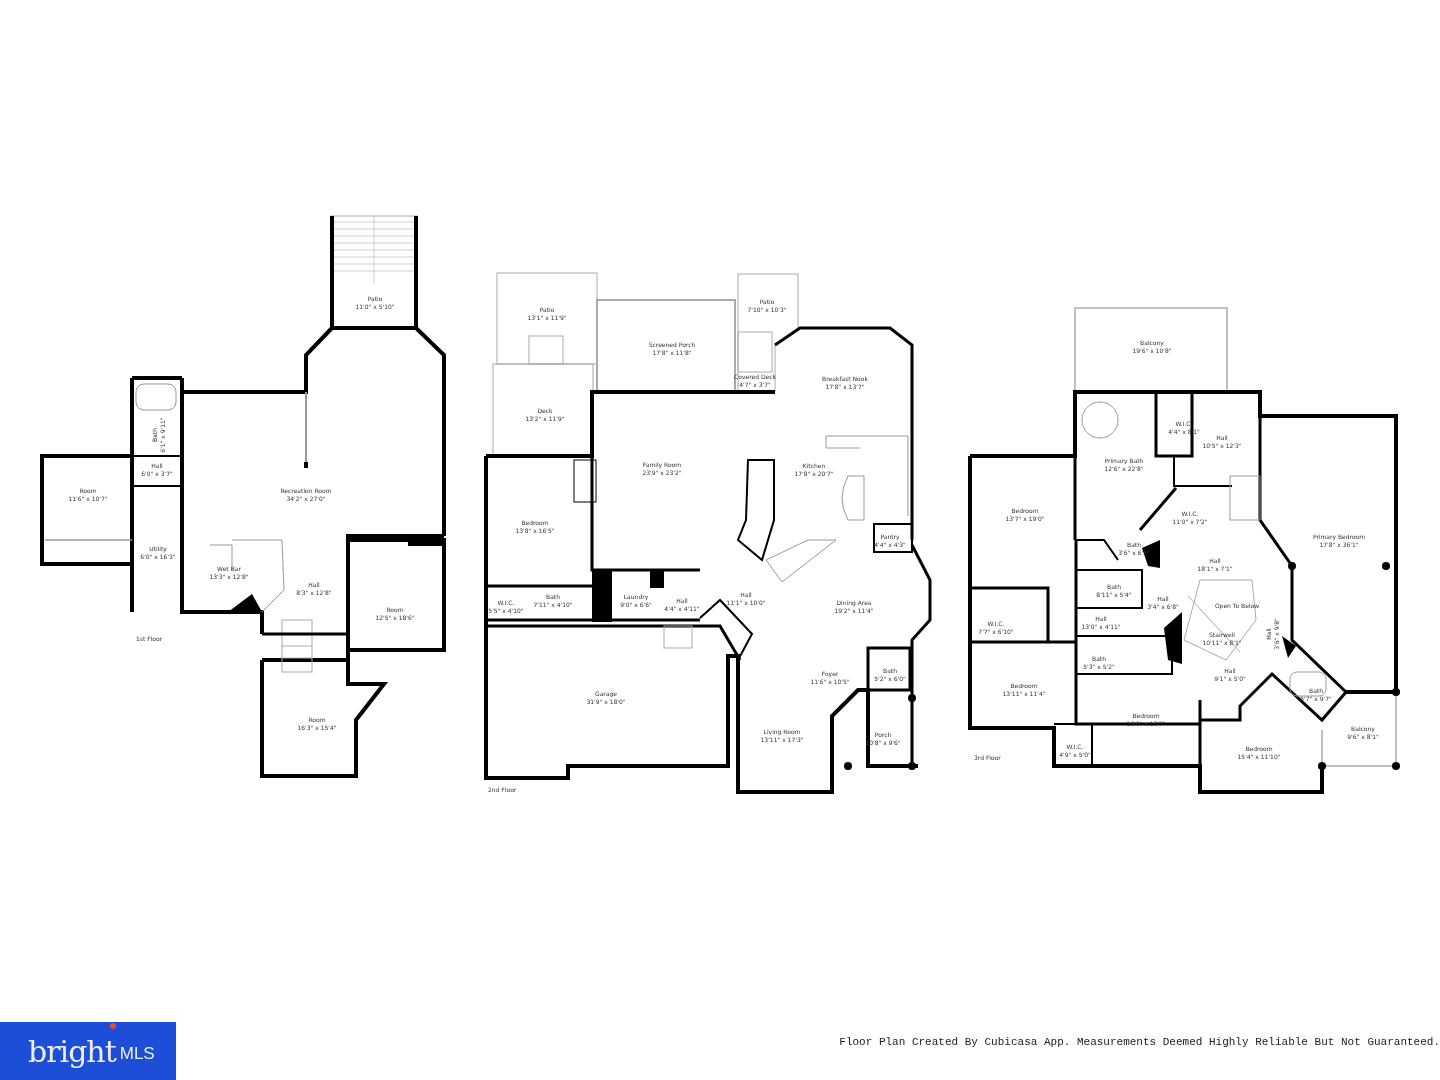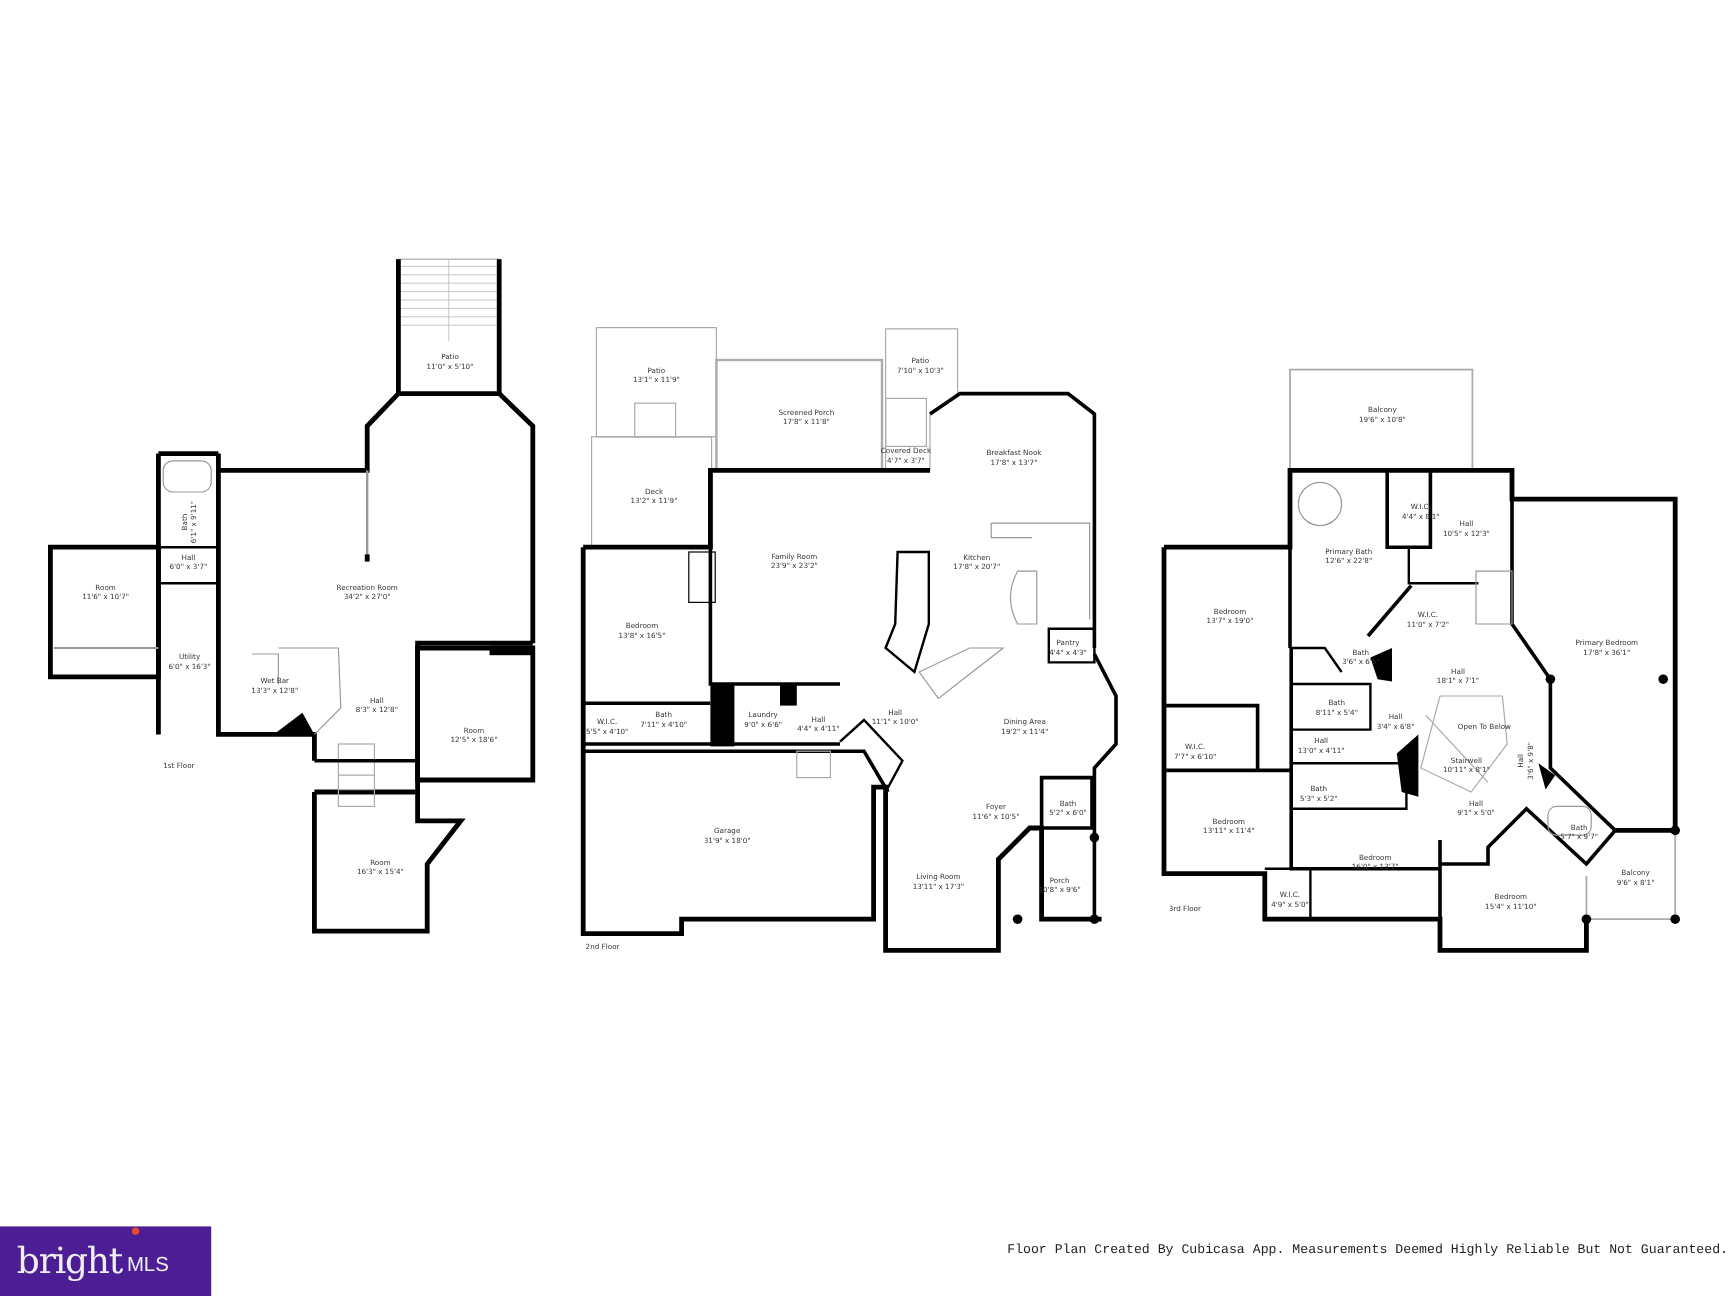--- a/index.html
+++ b/index.html
@@ -2,21 +2,21 @@
 <html><head>
 <meta charset="utf-8">
 <style>
   html,body{margin:0;padding:0;background:#fff;}
   body{width:1440px;height:1080px;position:relative;overflow:hidden;font-family:"Liberation Sans",sans-serif;}
   #plan{position:absolute;left:0;top:0;width:1440px;height:1080px;}
   .lbl{position:absolute;transform:translate(-50%,-50%);text-align:center;font-size:6px;line-height:7.5px;color:#333;white-space:nowrap;font-family:"DejaVu Sans",sans-serif;}
   .lbl.rot{transform:translate(-50%,-50%) rotate(-90deg);}
   .floor-label{position:absolute;font-size:6px;color:#333;font-family:"DejaVu Sans",sans-serif;}
   .footer{position:absolute;left:0;width:1440px;top:1036px;text-align:right;font-size:11px;color:#222;font-family:Liberation Mono, monospace;}
-  .logo{position:absolute;left:0;top:1022px;width:176px;height:58px;background:#4c1d95;display:flex;align-items:center;padding-left:14px;box-sizing:border-box;}
+  .logo{position:absolute;left:0;top:1022px;width:176px;height:58px;background:#1d4ed8;display:flex;align-items:center;padding-left:28px;box-sizing:border-box;}
   .logo .b{font-family:"DejaVu Serif",serif;color:#eee;font-size:30px;letter-spacing:-1px;}
   .logo .m{font-family:"Liberation Sans",sans-serif;color:#eee;font-size:17px;margin-left:4px;margin-top:6px;}
   .logo .dot{position:absolute;left:110px;top:1px;width:6px;height:6px;border-radius:50%;background:#e84a2a;}
 </style>
 </head>
 <body>
 
 <svg id="plan" viewBox="0 0 1440 1080" xmlns="http://www.w3.org/2000/svg">
   <g fill="none" stroke="#000" stroke-linejoin="miter">
 

